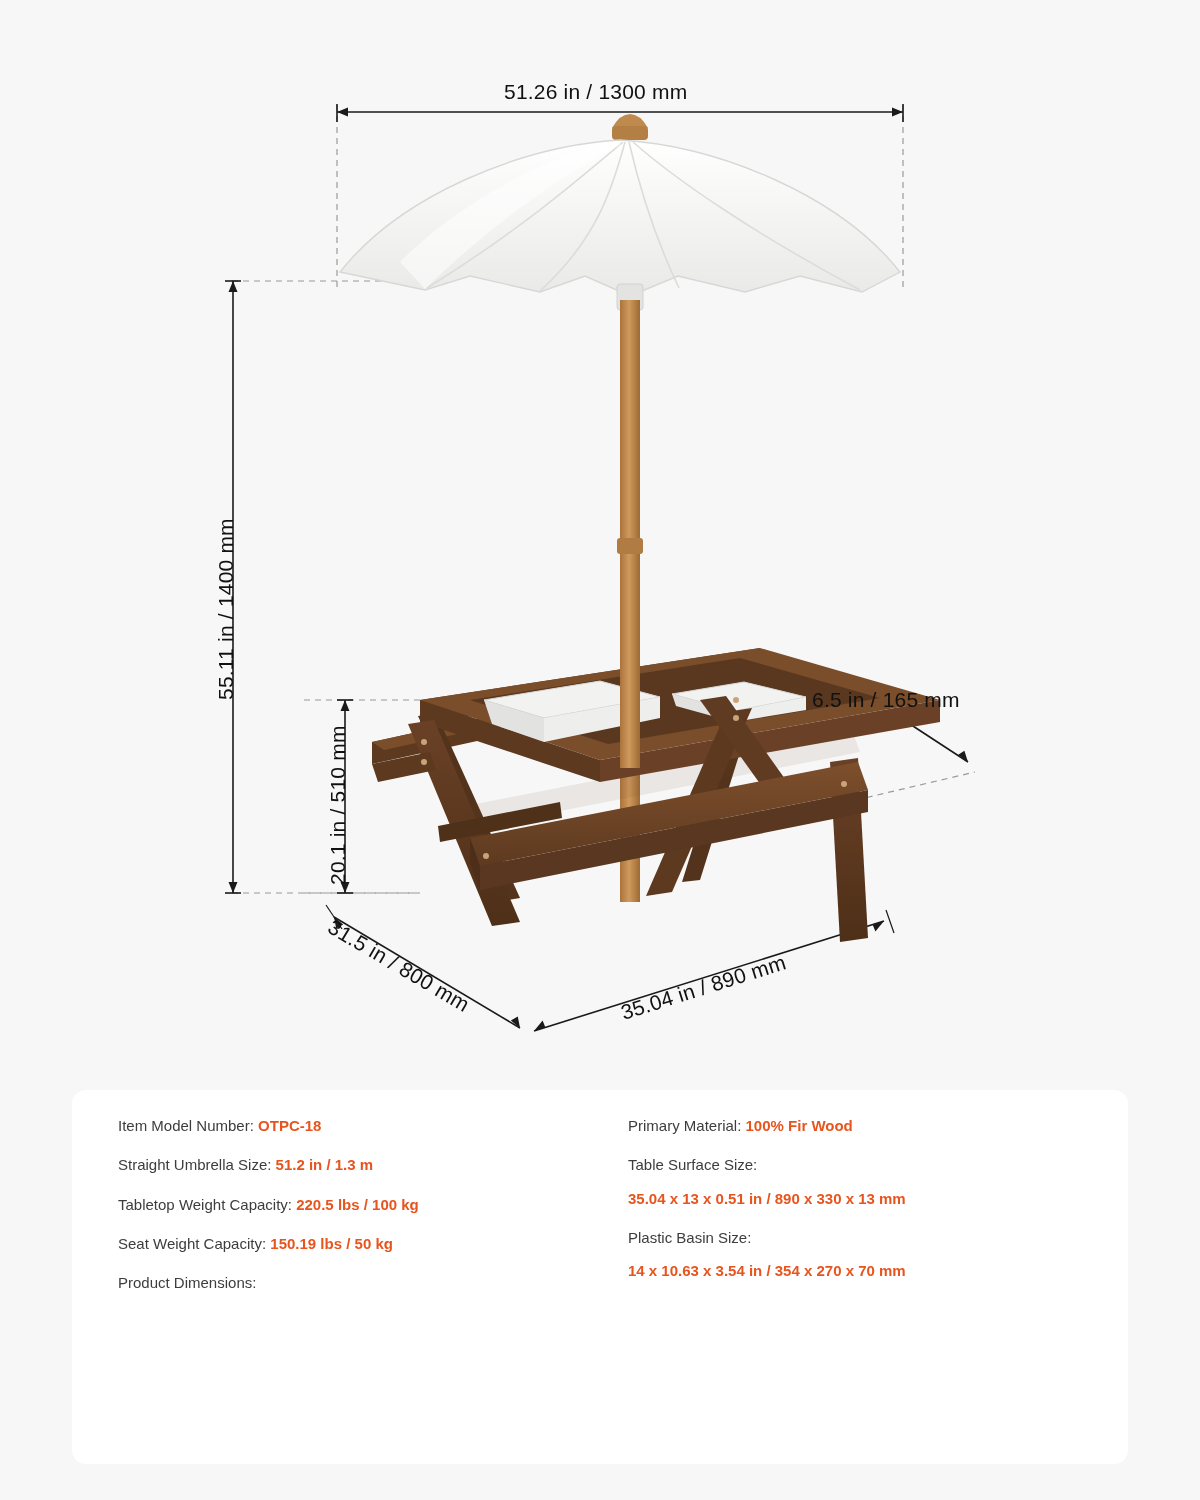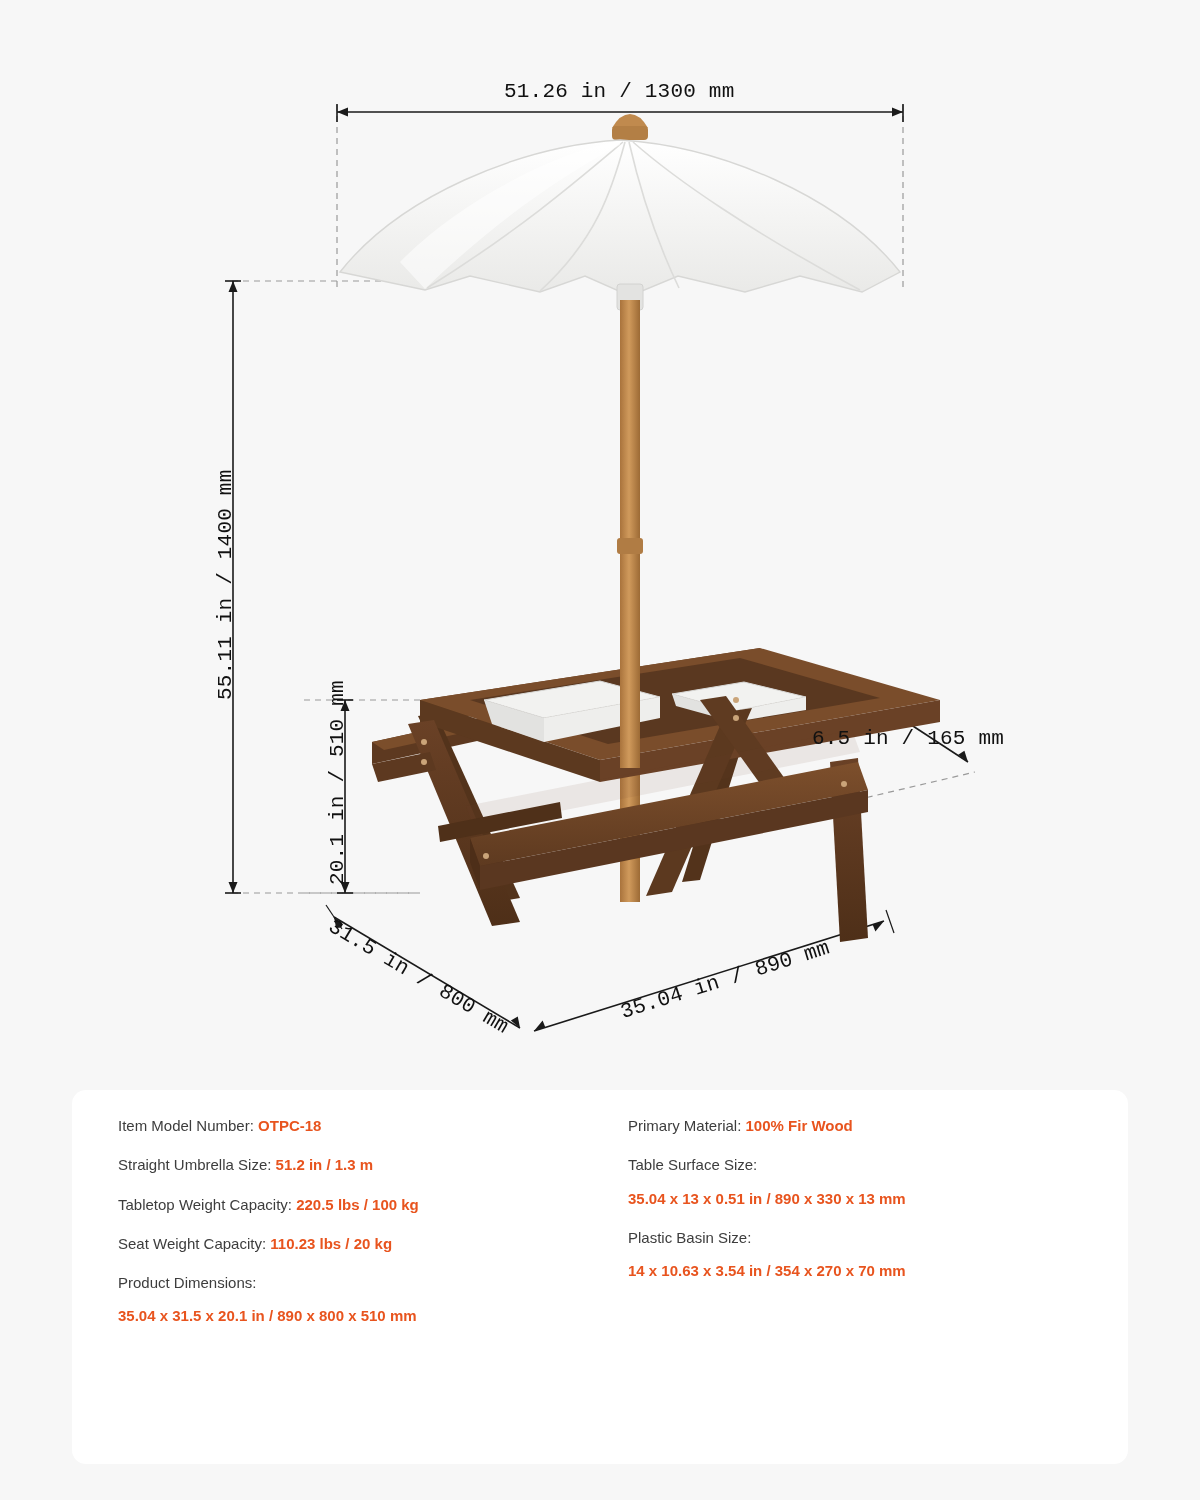--- a/index.html
+++ b/index.html
@@ -15,21 +15,20 @@
     position: relative;
     overflow: hidden;
   }
 
   
   #diagram {
     position: absolute;
     left: 0; top: 0;
     width: 1200px;
     height: 1080px;
-    font-family: Liberation Mono, monospace;
   }
   #diagram svg {
     position: absolute;
     left: 0; top: 0;
   }
 
   .dim-label {
     position: absolute;
     font-size: 21px;
     font-weight: 400;
@@ -245,21 +244,21 @@
       </g>
     </g>
   </svg>
 
   <div class="dim-label" style="left:504px; top:80px;">51.26 in / 1300 mm</div>
 
   <div class="dim-label dim-vert" style="left:214px; top:700px; transform: rotate(-90deg);">55.11 in / 1400 mm</div>
 
   <div class="dim-label dim-vert" style="left:326px; top:885px; transform: rotate(-90deg);">20.1 in / 510 mm</div>
 
-  <div class="dim-label" style="left:812px; top:727px;">6.5 in / 165 mm</div>
+  <div class="dim-label" style="left:812px; top:688px;">6.5 in / 165 mm</div>
 
   <div class="dim-label" style="left:336px; top:915px; transform: rotate(30.5deg); transform-origin: 0 0;">31.5 in / 800 mm</div>
 
   <div class="dim-label" style="left:618px; top:1002px; transform: rotate(-17.5deg); transform-origin: 0 0;">35.04 in / 890 mm</div>
 </div>
 
 <div id="spec-card">
 
   <div class="spec-col left">
     <div class="spec-row">
@@ -269,25 +268,24 @@
     <div class="spec-row">
       <span class="lbl">Straight Umbrella Size:</span>
       <span class="val">51.2 in / 1.3 m</span>
     </div>
     <div class="spec-row">
       <span class="lbl">Tabletop Weight Capacity:</span>
       <span class="val">220.5 lbs / 100 kg</span>
     </div>
     <div class="spec-row">
       <span class="lbl">Seat Weight Capacity:</span>
-      <span class="val">110.23 lbs / 20 kg</span>
+      <span class="val">150.19 lbs / 50 kg</span>
     </div>
     <div class="spec-row stacked">
       <span class="lbl">Product Dimensions:</span>
-      <span class="val">35.04 x 31.5 x 20.1 in / 890 x 800 x 510 mm</span>
     </div>
   </div>
 
   <div class="spec-col right">
     <div class="spec-row">
       <span class="lbl">Primary Material:</span>
       <span class="val">100% Fir Wood</span>
     </div>
     <div class="spec-row stacked">
       <span class="lbl">Table Surface Size:</span>

